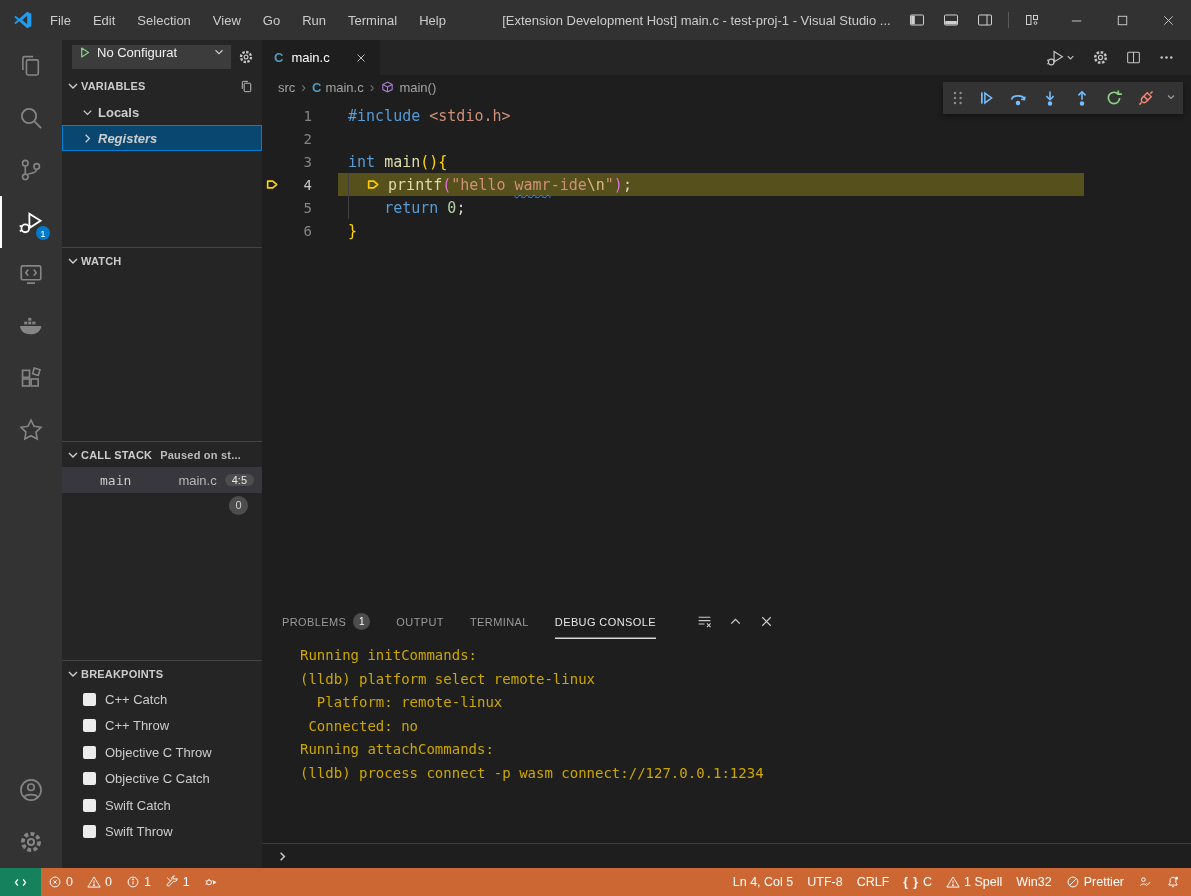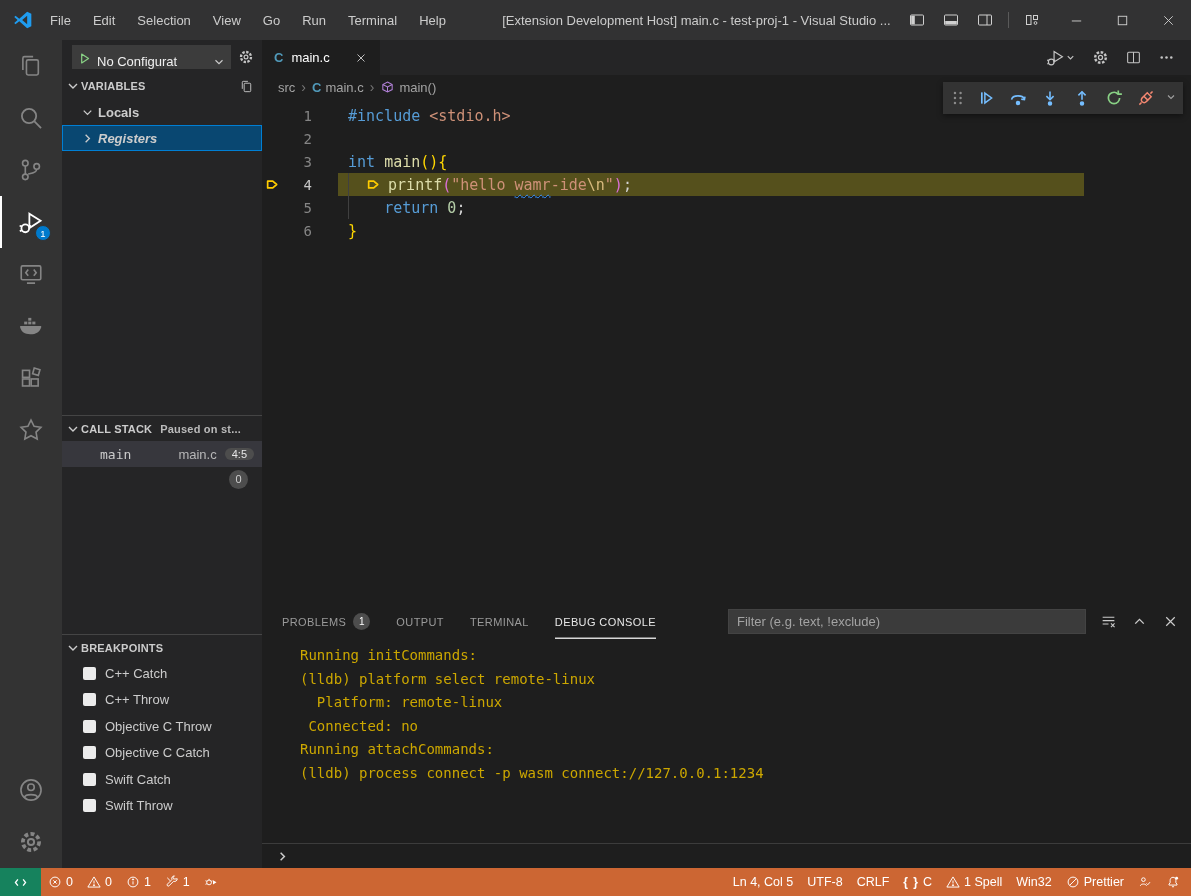--- a/index.html
+++ b/index.html
@@ -25,21 +25,21 @@
   .activitybar { width: 62px; background: #333333; display: flex; flex-direction: column; align-items: stretch; flex: none; }
   .act-item { height: 52px; display: flex; align-items: center; justify-content: center; color: #858585; position: relative; }
   .act-item.active { color: #ffffff; box-shadow: inset 2px 0 0 #ffffff; }
   .act-badge { position: absolute; bottom: 7px; right: 11px; min-width: 16px; height: 16px; border-radius: 8px; background: #007acc; color: #fff; font-size: 9.5px; display: flex; align-items: center; justify-content: center; border: 1px solid #333; }
   .act-spacer { flex: 1; }
   .act-item svg { width: 26px; height: 26px; }
 
   
   .sidebar { width: 200px; background: #252526; color: #cccccc; font-size: 13px; display: flex; flex-direction: column; flex: none; overflow: hidden; }
   .config-row { height: 33px; display: flex; align-items: center; padding: 0 8px 0 10px; gap: 7px; flex: none; }
-  .config-dd { flex: 1; background: #3c3c3c; height: 24px; display: flex; align-items: flex-end; padding: 0 5px; gap: 5px; color: #f0f0f0; }
+  .config-dd { flex: 1; background: #3c3c3c; height: 24px; display: flex; align-items: flex-start; padding: 0 5px; gap: 5px; color: #f0f0f0; }
   .config-dd .lbl { flex: 1; white-space: nowrap; overflow: hidden; }
   .sec-header { height: 26px; display: flex; align-items: center; font-size: 11px; font-weight: bold; color: #cccccc; padding: 0 8px 0 3px; flex: none; letter-spacing: .2px; }
   .sec-header.bordered { border-top: 1px solid rgba(128,128,128,0.35); }
   .sec-header .grow { flex: 1; }
   .sec-sub { font-size: 11px; font-weight: bold; color: #bbbbbb; margin-left: 8px; white-space: nowrap; }
   .tree-row { height: 26px; display: flex; align-items: center; padding-left: 18px; gap: 3px; flex: none; }
   .tree-row.selected { background: #094771; outline: 1px solid #007fd4; outline-offset: -1px; font-style: italic; }
   .tree-row .lbl { font-weight: bold; }
   .cs-row { height: 26px; display: flex; align-items: center; padding: 0 8px 0 38px; gap: 6px; background: #37373d; flex: none; }
   .cs-name { font-family: "DejaVu Sans Mono", monospace; font-size: 13px; flex: 1; }
@@ -315,20 +315,26 @@
               <svg viewBox="0 0 16 16" width="15" height="15">
                 <path d="M6 4l4 4-4 4" fill="none" stroke="currentColor" stroke-width="1.4"></path>
               </svg>
             </span>
             <span class="lbl">Registers</span>
           </div>
         </div>
 
       <div class="sb-spacer-a"></div>
 
+      <div class="sec-header bordered">
+        <svg width="16" height="16" viewBox="0 0 16 16">
+            <path d="M4 6l4 4 4-4" fill="none" stroke="#cccccc" stroke-width="1.4"></path>
+          </svg>
+        <span>WATCH</span>
+      </div>
       <div class="sb-spacer-b"></div>
 
       <div class="sec-header bordered">
         <svg width="16" height="16" viewBox="0 0 16 16">
             <path d="M4 6l4 4 4-4" fill="none" stroke="#cccccc" stroke-width="1.4"></path>
           </svg>
         <span>CALL STACK</span>
         <span class="sec-sub">Paused on st...</span>
       </div>
       <div class="cs-row">
@@ -560,23 +566,20 @@
               <div class="ptab">
                 <span>OUTPUT</span>
               </div>
               <div class="ptab">
                 <span>TERMINAL</span>
               </div>
               <div class="ptab active">
                 <span>DEBUG CONSOLE</span>
               </div>
             </div>
-          <div class="filter-wrap">
-            <input class="filter-input" placeholder="Filter (e.g. text, !exclude)" style="">
-          </div>
           <div class="panel-hdr-icons">
             <span class="phi">
                 <svg width="17" height="17" viewBox="0 0 16 16" stroke="currentColor" fill="none">
                   <path d="M2.5 4h11M2.5 7.2h11M2.5 10.4h5.5"></path>
                   <path d="M10.3 9.8l3.4 3.4M13.7 9.8l-3.4 3.4"></path>
                 </svg>
               </span>
             <span class="phi">
                 <svg width="17" height="17" viewBox="0 0 16 16">
                   <path d="M4 10l4-4 4 4" fill="none" stroke="currentColor" stroke-width="1.3"></path>

